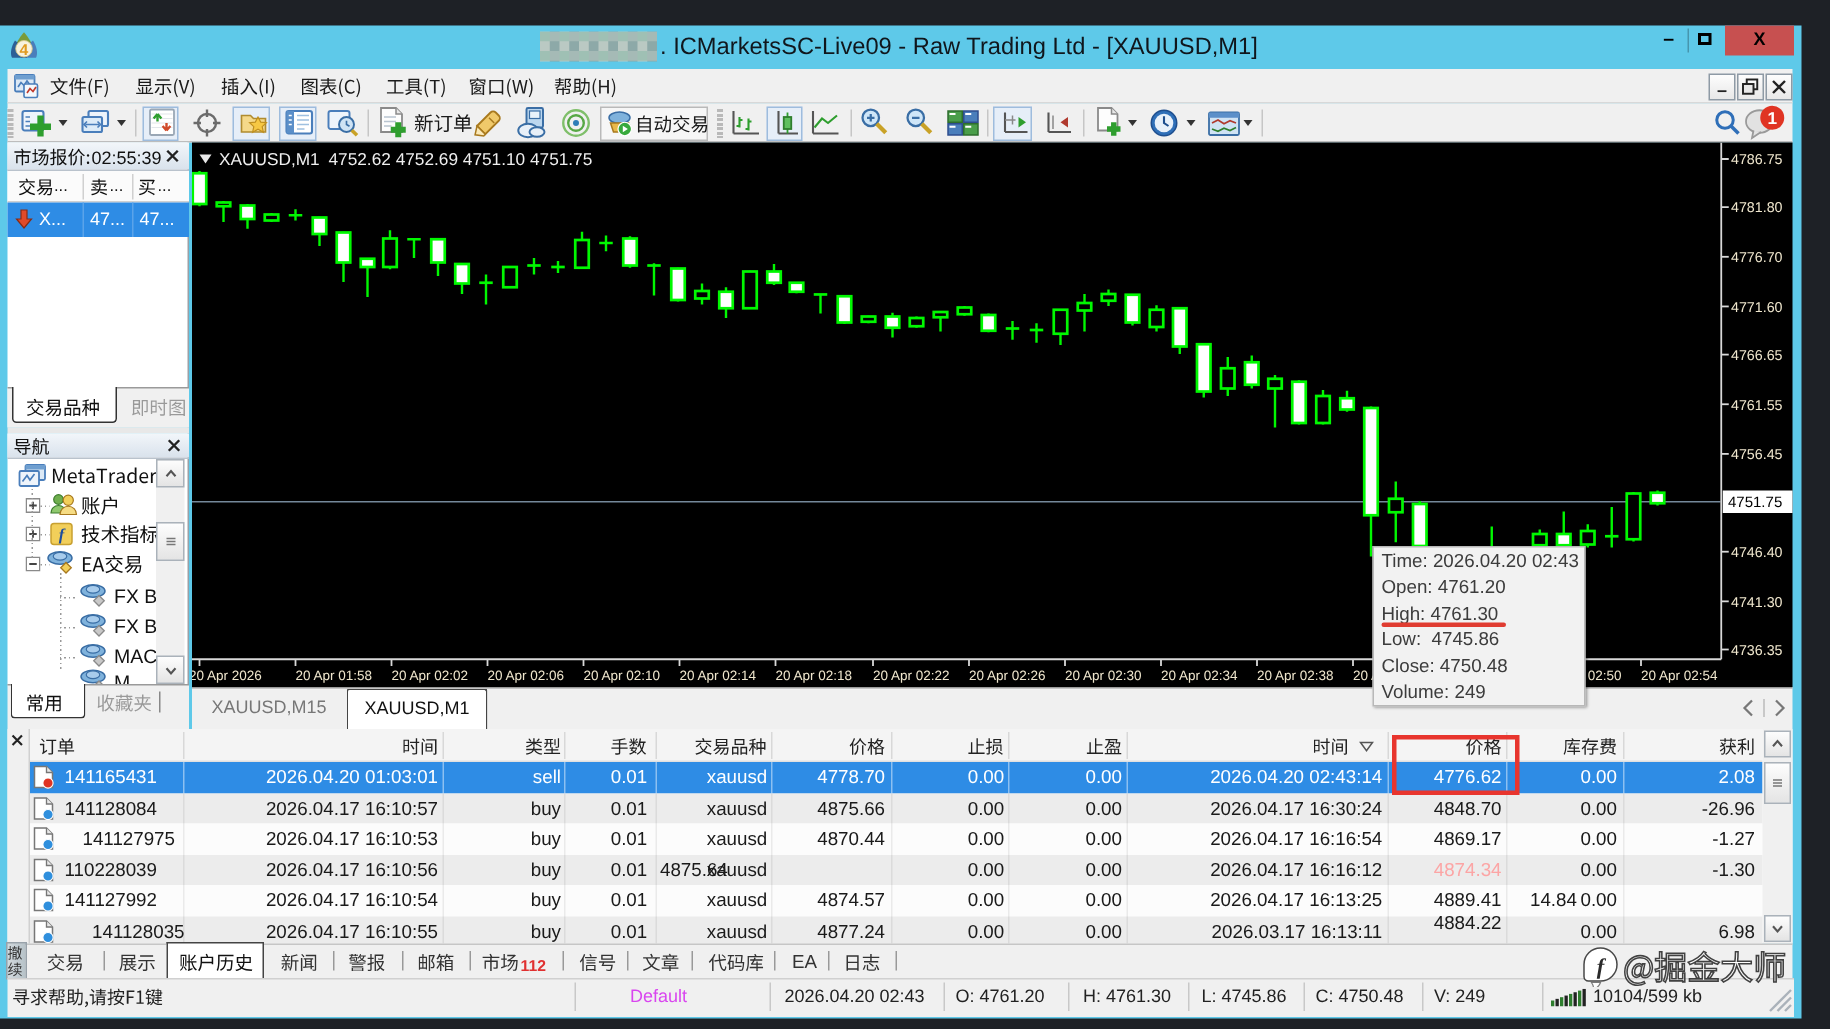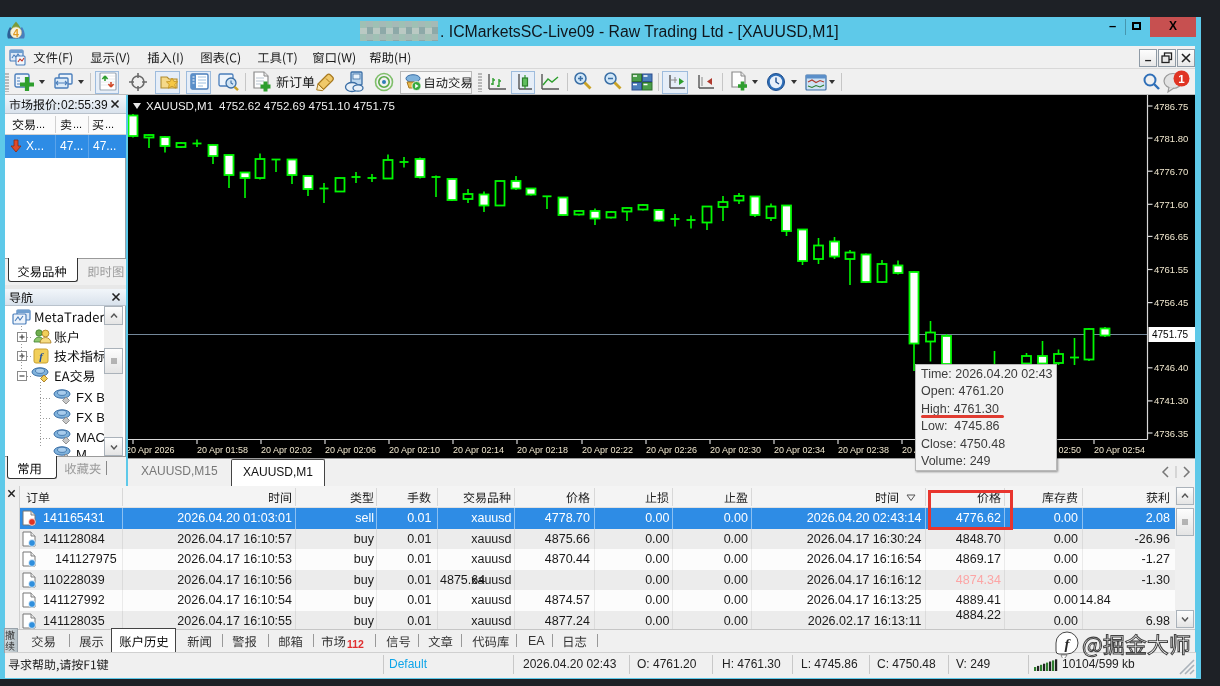--- a/index.html
+++ b/index.html
@@ -724,36 +724,36 @@
 <div style="position:absolute;left:142px;top:592.0px;width:150px;height:16px;font:400 12.5px Liberation Sans,sans-serif;color:#1a1a1a;text-align:right;line-height:16px;white-space:nowrap;">2026.04.17 16:10:54</div>
 <div style="position:absolute;left:224px;top:592.0px;width:150px;height:16px;font:400 12.5px Liberation Sans,sans-serif;color:#1a1a1a;text-align:right;line-height:16px;white-space:nowrap;">buy</div>
 <div style="position:absolute;left:281.5px;top:592.0px;width:150px;height:16px;font:400 12.5px Liberation Sans,sans-serif;color:#1a1a1a;text-align:right;line-height:16px;white-space:nowrap;">0.01</div>
 <div style="position:absolute;left:361.5px;top:592.0px;width:150px;height:16px;font:400 12.5px Liberation Sans,sans-serif;color:#1a1a1a;text-align:right;line-height:16px;white-space:nowrap;">xauusd</div>
 <div style="position:absolute;left:440px;top:592.0px;width:150px;height:16px;font:400 12.5px Liberation Sans,sans-serif;color:#1a1a1a;text-align:right;line-height:16px;white-space:nowrap;">4874.57</div>
 <div style="position:absolute;left:519.5px;top:592.0px;width:150px;height:16px;font:400 12.5px Liberation Sans,sans-serif;color:#1a1a1a;text-align:right;line-height:16px;white-space:nowrap;">0.00</div>
 <div style="position:absolute;left:598px;top:592.0px;width:150px;height:16px;font:400 12.5px Liberation Sans,sans-serif;color:#1a1a1a;text-align:right;line-height:16px;white-space:nowrap;">0.00</div>
 <div style="position:absolute;left:771.5px;top:592.0px;width:150px;height:16px;font:400 12.5px Liberation Sans,sans-serif;color:#1a1a1a;text-align:right;line-height:16px;white-space:nowrap;">2026.04.17 16:13:25</div>
 <div style="position:absolute;left:851px;top:592.0px;width:150px;height:16px;font:400 12.5px Liberation Sans,sans-serif;color:#1a1a1a;text-align:right;line-height:16px;white-space:nowrap;">4889.41</div>
 <div style="position:absolute;left:928px;top:592.0px;width:150px;height:16px;font:400 12.5px Liberation Sans,sans-serif;color:#1a1a1a;text-align:right;line-height:16px;white-space:nowrap;">0.00</div>
-<div style="position:absolute;left:1020px;top:592.0px;width:150px;height:16px;font:400 12.5px Liberation Sans,sans-serif;color:#1a1a1a;text-align:center;line-height:16px;white-space:nowrap;">14.84</div>
+<div style="position:absolute;left:1020px;top:592.0px;width:150px;height:16px;font:400 12.5px Liberation Sans,sans-serif;color:#1a1a1a;text-align:left;line-height:16px;white-space:nowrap;">14.84</div>
 <div style="position:absolute;left:20px;top:610.5px;width:1155px;height:21px;background:#ececec;"></div>
 <svg class="abs" style="left:22px;top:612.5px" width="14" height="16" viewBox="0 0 14 16">
 <path d="M1 1 h8 l4 4 v10 h-12 z" fill="#fff" stroke="#777" stroke-width="1"></path>
 <path d="M9 1 v4 h4" fill="#e8e8e8" stroke="#777" stroke-width="0.9"></path>
 <circle cx="10" cy="12" r="3.4" fill="#2f8fdd" stroke="#fff" stroke-width="0.7"></circle>
 </svg>
-<div style="position:absolute;left:43px;top:613px;width:80px;height:16px;font:400 12.5px Liberation Sans,sans-serif;color:#1a1a1a;text-align:left;line-height:16px;white-space:nowrap;">141128035</div>
+<div style="position:absolute;left:43px;top:613px;width:80px;height:16px;font:400 12.5px Liberation Sans,sans-serif;color:#1a1a1a;text-align:right;line-height:16px;white-space:nowrap;">141128035</div>
 <div style="position:absolute;left:142px;top:612.5px;width:150px;height:16px;font:400 12.5px Liberation Sans,sans-serif;color:#1a1a1a;text-align:right;line-height:16px;white-space:nowrap;">2026.04.17 16:10:55</div>
 <div style="position:absolute;left:224px;top:612.5px;width:150px;height:16px;font:400 12.5px Liberation Sans,sans-serif;color:#1a1a1a;text-align:right;line-height:16px;white-space:nowrap;">buy</div>
 <div style="position:absolute;left:281.5px;top:612.5px;width:150px;height:16px;font:400 12.5px Liberation Sans,sans-serif;color:#1a1a1a;text-align:right;line-height:16px;white-space:nowrap;">0.01</div>
 <div style="position:absolute;left:361.5px;top:612.5px;width:150px;height:16px;font:400 12.5px Liberation Sans,sans-serif;color:#1a1a1a;text-align:right;line-height:16px;white-space:nowrap;">xauusd</div>
 <div style="position:absolute;left:440px;top:612.5px;width:150px;height:16px;font:400 12.5px Liberation Sans,sans-serif;color:#1a1a1a;text-align:right;line-height:16px;white-space:nowrap;">4877.24</div>
 <div style="position:absolute;left:519.5px;top:612.5px;width:150px;height:16px;font:400 12.5px Liberation Sans,sans-serif;color:#1a1a1a;text-align:right;line-height:16px;white-space:nowrap;">0.00</div>
 <div style="position:absolute;left:598px;top:612.5px;width:150px;height:16px;font:400 12.5px Liberation Sans,sans-serif;color:#1a1a1a;text-align:right;line-height:16px;white-space:nowrap;">0.00</div>
-<div style="position:absolute;left:771.5px;top:612.5px;width:150px;height:16px;font:400 12.5px Liberation Sans,sans-serif;color:#1a1a1a;text-align:right;line-height:16px;white-space:nowrap;">2026.02.17 16:13:11</div>
+<div style="position:absolute;left:771.5px;top:612.5px;width:150px;height:16px;font:400 12.5px Liberation Sans,sans-serif;color:#1a1a1a;text-align:right;line-height:16px;white-space:nowrap;">2026.03.17 16:13:11</div>
 <div style="position:absolute;left:851px;top:607px;width:150px;height:16px;font:400 12.5px Liberation Sans,sans-serif;color:#1a1a1a;text-align:right;line-height:16px;white-space:nowrap;">4884.22</div>
 <div style="position:absolute;left:928px;top:612.5px;width:150px;height:16px;font:400 12.5px Liberation Sans,sans-serif;color:#1a1a1a;text-align:right;line-height:16px;white-space:nowrap;">0.00</div>
 <div style="position:absolute;left:1020px;top:612.5px;width:150px;height:16px;font:400 12.5px Liberation Sans,sans-serif;color:#1a1a1a;text-align:right;line-height:16px;white-space:nowrap;">6.98</div>
 <div style="position:absolute;left:122px;top:508px;width:1px;height:20.5px;background:rgba(255,255,255,0.45);"></div>
 <div style="position:absolute;left:122px;top:528.5px;width:1px;height:100px;background:rgba(0,0,0,0.07);"></div>
 <div style="position:absolute;left:295px;top:508px;width:1px;height:20.5px;background:rgba(255,255,255,0.45);"></div>
 <div style="position:absolute;left:295px;top:528.5px;width:1px;height:100px;background:rgba(0,0,0,0.07);"></div>
 <div style="position:absolute;left:376px;top:508px;width:1px;height:20.5px;background:rgba(255,255,255,0.45);"></div>
 <div style="position:absolute;left:376px;top:528.5px;width:1px;height:100px;background:rgba(0,0,0,0.07);"></div>
 <div style="position:absolute;left:436.5px;top:508px;width:1px;height:20.5px;background:rgba(255,255,255,0.45);"></div>
@@ -846,21 +846,21 @@
     <path d="M3.1 -2.5C3.7 -1.9 4.5 -1.1 4.8 -0.5L5.5 -1C5.2 -1.6 4.5 -2.4 3.8 -3ZM7.8 -5.1V-3.9H0.8V-3H7.8V-0.3C7.8 -0.1 7.8 -0.1 7.6 -0.1C7.4 -0.1 6.6 -0.1 5.8 -0.1C5.9 0.2 6 0.5 6.1 0.8C7.2 0.8 7.8 0.8 8.2 0.6C8.7 0.5 8.8 0.2 8.8 -0.3V-3H11.5V-3.9H8.8V-5.1ZM2.4 -7.8V-7H8.9V-5.9H2V-5.1H9.8V-9.6H2V-8.9H8.9V-7.8Z M13.4 -6C14.2 -5.3 15 -4.4 15.4 -3.7L16.1 -4.2C15.7 -4.9 14.8 -5.8 14.1 -6.5ZM12.5 -1.1 13.1 -0.3C14.3 -1 16 -1.9 17.5 -2.9V-0.3C17.5 -0 17.4 0 17.2 0C17 0 16.2 0.1 15.4 0C15.5 0.3 15.6 0.7 15.7 1C16.8 1 17.5 1 17.9 0.8C18.3 0.6 18.4 0.4 18.4 -0.3V-5C19.5 -2.8 21 -1 22.9 -0C23.1 -0.3 23.4 -0.6 23.6 -0.8C22.3 -1.4 21.2 -2.4 20.2 -3.6C21 -4.3 22 -5.2 22.8 -6.1L22 -6.6C21.4 -5.9 20.5 -4.9 19.8 -4.3C19.2 -5.1 18.8 -6.1 18.4 -7V-7.2H23.3V-8.1H21.8L22.3 -8.7C21.8 -9 20.8 -9.6 20.1 -10L19.5 -9.4C20.3 -9.1 21.2 -8.5 21.7 -8.1H18.4V-10.1H17.5V-8.1H12.8V-7.2H17.5V-3.8C15.7 -2.8 13.7 -1.7 12.5 -1.1Z M27.3 -10.1V-9.1H24.8V-8.4H27.3V-7.5H25V-6.8H27.3V-6.5C27.3 -6.3 27.3 -6.1 27.2 -5.9H24.6V-5.1H26.8C26.5 -4.6 25.8 -4.1 24.8 -3.7C25 -3.6 25.3 -3.3 25.5 -3.1C26.8 -3.6 27.5 -4.4 27.9 -5.1H30.5V-5.9H28.1C28.2 -6.1 28.2 -6.3 28.2 -6.5V-6.8H30.2V-7.5H28.2V-8.4H30.4V-9.1H28.2V-10.1ZM31 -9.6V-3.6H31.9V-8.8H33.9C33.6 -8.3 33.2 -7.7 32.8 -7.2C33.9 -6.6 34.3 -6 34.3 -5.6C34.3 -5.3 34.2 -5.2 34 -5.1C33.8 -5 33.6 -5 33.5 -5C33.1 -5 32.7 -5 32.2 -5C32.3 -4.8 32.4 -4.5 32.4 -4.3C32.9 -4.2 33.4 -4.2 33.8 -4.3C34.1 -4.3 34.4 -4.4 34.6 -4.5C35 -4.7 35.2 -5 35.1 -5.5C35.1 -6.1 34.8 -6.6 33.8 -7.3C34.3 -7.9 34.8 -8.6 35.3 -9.2L34.6 -9.6L34.5 -9.6ZM25.8 -3.1V0.3H26.7V-2.3H29.5V0.9H30.4V-2.3H33.5V-0.7C33.5 -0.5 33.4 -0.5 33.2 -0.5C33 -0.5 32.3 -0.5 31.5 -0.5C31.7 -0.3 31.8 0 31.9 0.3C32.9 0.3 33.5 0.3 33.9 0.2C34.3 0 34.4 -0.2 34.4 -0.7V-3.1H30.4V-4.1H29.5V-3.1Z M43.6 -10.1C43.6 -9.2 43.6 -8.2 43.6 -7.4H41.6V-6.5H43.5C43.4 -3.6 42.8 -1.1 40.5 0.3C40.7 0.5 41 0.8 41.1 1C43.6 -0.6 44.2 -3.3 44.4 -6.5H46.3C46.2 -2.1 46 -0.5 45.7 -0.1C45.6 0 45.5 0 45.3 0C45 0 44.4 0 43.7 -0C43.9 0.2 44 0.6 44 0.9C44.6 0.9 45.3 0.9 45.6 0.9C46 0.8 46.3 0.7 46.5 0.4C46.9 -0.1 47 -1.8 47.1 -6.9C47.1 -7 47.1 -7.4 47.1 -7.4H44.4C44.5 -8.2 44.5 -9.2 44.5 -10.1ZM36.4 -1.1 36.6 -0.2C38 -0.6 40 -1 41.9 -1.5L41.9 -2.3L41.2 -2.1V-9.5H37.3V-1.3ZM38.1 -1.5V-3.5H40.3V-1.9ZM38.1 -6.1H40.3V-4.3H38.1ZM38.1 -6.9V-8.7H40.3V-6.9Z M48.9 2.3C50 1.8 50.7 0.9 50.7 -0.2C50.7 -1 50.3 -1.5 49.7 -1.5C49.3 -1.5 48.9 -1.2 48.9 -0.7C48.9 -0.3 49.3 0 49.7 0L49.8 0C49.8 0.7 49.4 1.3 48.6 1.6Z M52.6 -9.3C53.2 -8.7 54 -7.9 54.4 -7.4L55 -8C54.6 -8.5 53.8 -9.3 53.2 -9.8ZM51.8 -6.3V-5.4H53.6V-1.1C53.6 -0.5 53.3 -0.2 53.1 -0C53.2 0.2 53.5 0.5 53.5 0.7C53.7 0.5 54 0.2 56.1 -1.3C56 -1.5 55.8 -1.8 55.8 -2.1L54.5 -1.2V-6.3ZM57.3 -2.5H61V-1.6H57.3ZM57.3 -3.2V-4.1H61V-3.2ZM58.7 -10.1V-9.1H55.9V-8.4H58.7V-7.7H56.2V-7H58.7V-6.2H55.6V-5.5H62.9V-6.2H59.6V-7H62.1V-7.7H59.6V-8.4H62.5V-9.1H59.6V-10.1ZM56.4 -4.8V0.9H57.3V-0.9H61V-0.1C61 0.1 61 0.1 60.8 0.1C60.6 0.2 60.1 0.2 59.5 0.1C59.6 0.3 59.7 0.7 59.7 0.9C60.6 0.9 61.1 0.9 61.5 0.8C61.8 0.6 61.9 0.4 61.9 -0V-4.8Z M72.6 -4.5C72.4 -3.4 72 -2.5 71.4 -1.8C70.8 -2.2 70.1 -2.5 69.5 -2.8C69.8 -3.3 70.1 -3.9 70.3 -4.5ZM68.3 -2.5C69.1 -2.1 70 -1.7 70.8 -1.2C70 -0.5 69 -0.1 67.6 0.2C67.8 0.4 68 0.8 68.1 1C69.6 0.6 70.7 0 71.6 -0.7C72.6 -0.1 73.5 0.5 74.1 1L74.8 0.3C74.1 -0.2 73.2 -0.8 72.2 -1.4C72.9 -2.2 73.3 -3.2 73.6 -4.5H74.8V-5.4H70.7C70.9 -6 71.1 -6.6 71.3 -7.1L70.4 -7.3C70.2 -6.7 70 -6 69.7 -5.4H67.6V-4.5H69.4C69 -3.8 68.7 -3.1 68.3 -2.5ZM67.9 -8.5V-6.2H68.8V-7.7H73.8V-6.2H74.7V-8.5H71.9C71.7 -9 71.5 -9.6 71.4 -10.1L70.5 -10C70.6 -9.5 70.8 -9 70.9 -8.5ZM65.5 -10.1V-7.7H63.8V-6.8H65.5V-3.8L63.7 -3.3L63.9 -2.4L65.5 -2.9V-0.1C65.5 0.1 65.4 0.1 65.2 0.1C65.1 0.2 64.6 0.2 64 0.1C64.2 0.4 64.3 0.7 64.3 1C65.1 1 65.6 0.9 65.9 0.8C66.2 0.7 66.3 0.4 66.3 -0.1V-3.2L67.9 -3.7L67.7 -4.5L66.3 -4.1V-6.8H67.6V-7.7H66.3V-10.1Z M76.5 0H77.7V-3.9H81V-4.9H77.7V-7.9H81.6V-8.8H76.5Z M83 0H87.8V-0.9H86.1V-8.8H85.2C84.8 -8.5 84.2 -8.3 83.4 -8.2V-7.5H85V-0.9H83Z M89.2 -4.2V-3.3H90.6V-1C90.6 -0.4 90.2 -0 90 0.1C90.2 0.3 90.4 0.6 90.5 0.8C90.7 0.6 90.9 0.4 92.8 -0.9C92.7 -1.1 92.6 -1.4 92.5 -1.6L91.4 -0.8V-3.3H92.7V-4.2H91.4V-5.8H92.6V-6.6H89.7C90 -7 90.3 -7.4 90.5 -7.9H92.6V-8.7H90.9C91 -9.1 91.2 -9.5 91.3 -9.9L90.5 -10.1C90.2 -8.9 89.6 -7.7 88.9 -7C89.1 -6.8 89.4 -6.4 89.5 -6.2L89.7 -6.5V-5.8H90.6V-4.2ZM95.6 -9.1V-8.5H97V-7.5H95.3V-6.8H97V-5.8H95.6V-5.2H97V-4.3H95.5V-3.6H97V-2.6H95.2V-1.9H97V-0.4H97.7V-1.9H99.9V-2.6H97.7V-3.6H99.7V-4.3H97.7V-5.2H99.5V-6.8H100.2V-7.5H99.5V-9.1H97.7V-10H97V-9.1ZM97.7 -6.8H98.8V-5.8H97.7ZM97.7 -7.5V-8.5H98.8V-7.5ZM93 -4.9C93 -5 93.1 -5 93.2 -5.1H94.5C94.4 -4.1 94.2 -3.3 94 -2.5C93.8 -3 93.7 -3.4 93.5 -4L92.9 -3.8C93.1 -2.9 93.4 -2.2 93.7 -1.7C93.3 -0.7 92.8 -0 92.1 0.4C92.2 0.6 92.4 0.8 92.5 1C93.2 0.6 93.8 -0.1 94.2 -0.9C95.2 0.5 96.7 0.8 98.4 0.8H99.9C100 0.6 100.1 0.2 100.2 0C99.8 0 98.7 0 98.4 0C96.9 0 95.5 -0.3 94.5 -1.7C94.9 -2.7 95.1 -4.1 95.2 -5.8L94.8 -5.9L94.7 -5.9H93.9C94.4 -6.8 94.9 -8 95.3 -9.2L94.8 -9.5L94.6 -9.4H92.9V-8.5H94.3C93.9 -7.5 93.5 -6.6 93.3 -6.3C93.1 -5.9 92.9 -5.6 92.7 -5.5C92.8 -5.4 93 -5.1 93 -4.9Z" fill="#222"></path>
   </svg>
 <div style="position:absolute;left:383px;top:655px;width:1px;height:19px;background:#c8c8c8;"></div>
 <div style="position:absolute;left:513px;top:655px;width:1px;height:19px;background:#c8c8c8;"></div>
 <div style="position:absolute;left:629px;top:655px;width:1px;height:19px;background:#c8c8c8;"></div>
 <div style="position:absolute;left:712px;top:655px;width:1px;height:19px;background:#c8c8c8;"></div>
 <div style="position:absolute;left:792px;top:655px;width:1px;height:19px;background:#c8c8c8;"></div>
 <div style="position:absolute;left:869px;top:655px;width:1px;height:19px;background:#c8c8c8;"></div>
 <div style="position:absolute;left:948px;top:655px;width:1px;height:19px;background:#c8c8c8;"></div>
 <div style="position:absolute;left:1028px;top:655px;width:1px;height:19px;background:#c8c8c8;"></div>
-<div style="position:absolute;left:389px;top:656px;width:100px;height:17px;font:400 12px Liberation Sans,sans-serif;color:#0ea5e9;text-align:left;line-height:17px;white-space:nowrap;">Default</div>
+<div style="position:absolute;left:389px;top:656px;width:100px;height:17px;font:400 12px Liberation Sans,sans-serif;color:#d946ef;text-align:center;line-height:17px;white-space:nowrap;">Default</div>
 <div style="position:absolute;left:523px;top:656px;width:110px;height:17px;font:400 12px Liberation Sans,sans-serif;color:#222;text-align:left;line-height:17px;white-space:nowrap;">2026.04.20 02:43</div>
 <div style="position:absolute;left:637px;top:656px;width:80px;height:17px;font:400 12px Liberation Sans,sans-serif;color:#222;text-align:left;line-height:17px;white-space:nowrap;">O: 4761.20</div>
 <div style="position:absolute;left:722px;top:656px;width:80px;height:17px;font:400 12px Liberation Sans,sans-serif;color:#222;text-align:left;line-height:17px;white-space:nowrap;">H: 4761.30</div>
 <div style="position:absolute;left:801px;top:656px;width:80px;height:17px;font:400 12px Liberation Sans,sans-serif;color:#222;text-align:left;line-height:17px;white-space:nowrap;">L: 4745.86</div>
 <div style="position:absolute;left:877px;top:656px;width:80px;height:17px;font:400 12px Liberation Sans,sans-serif;color:#222;text-align:left;line-height:17px;white-space:nowrap;">C: 4750.48</div>
 <div style="position:absolute;left:956px;top:656px;width:60px;height:17px;font:400 12px Liberation Sans,sans-serif;color:#222;text-align:left;line-height:17px;white-space:nowrap;">V: 249</div>
 <svg class="abs" style="left:1034px;top:658px" width="24" height="13" viewBox="0 0 24 13">
     <rect x="0" y="9.0" width="2.2" height="4.0" fill="#2e7e2e"></rect>
     <rect x="3" y="7.9" width="2.2" height="5.1" fill="#222"></rect>
     <rect x="6" y="6.8" width="2.2" height="6.2" fill="#2e7e2e"></rect>

